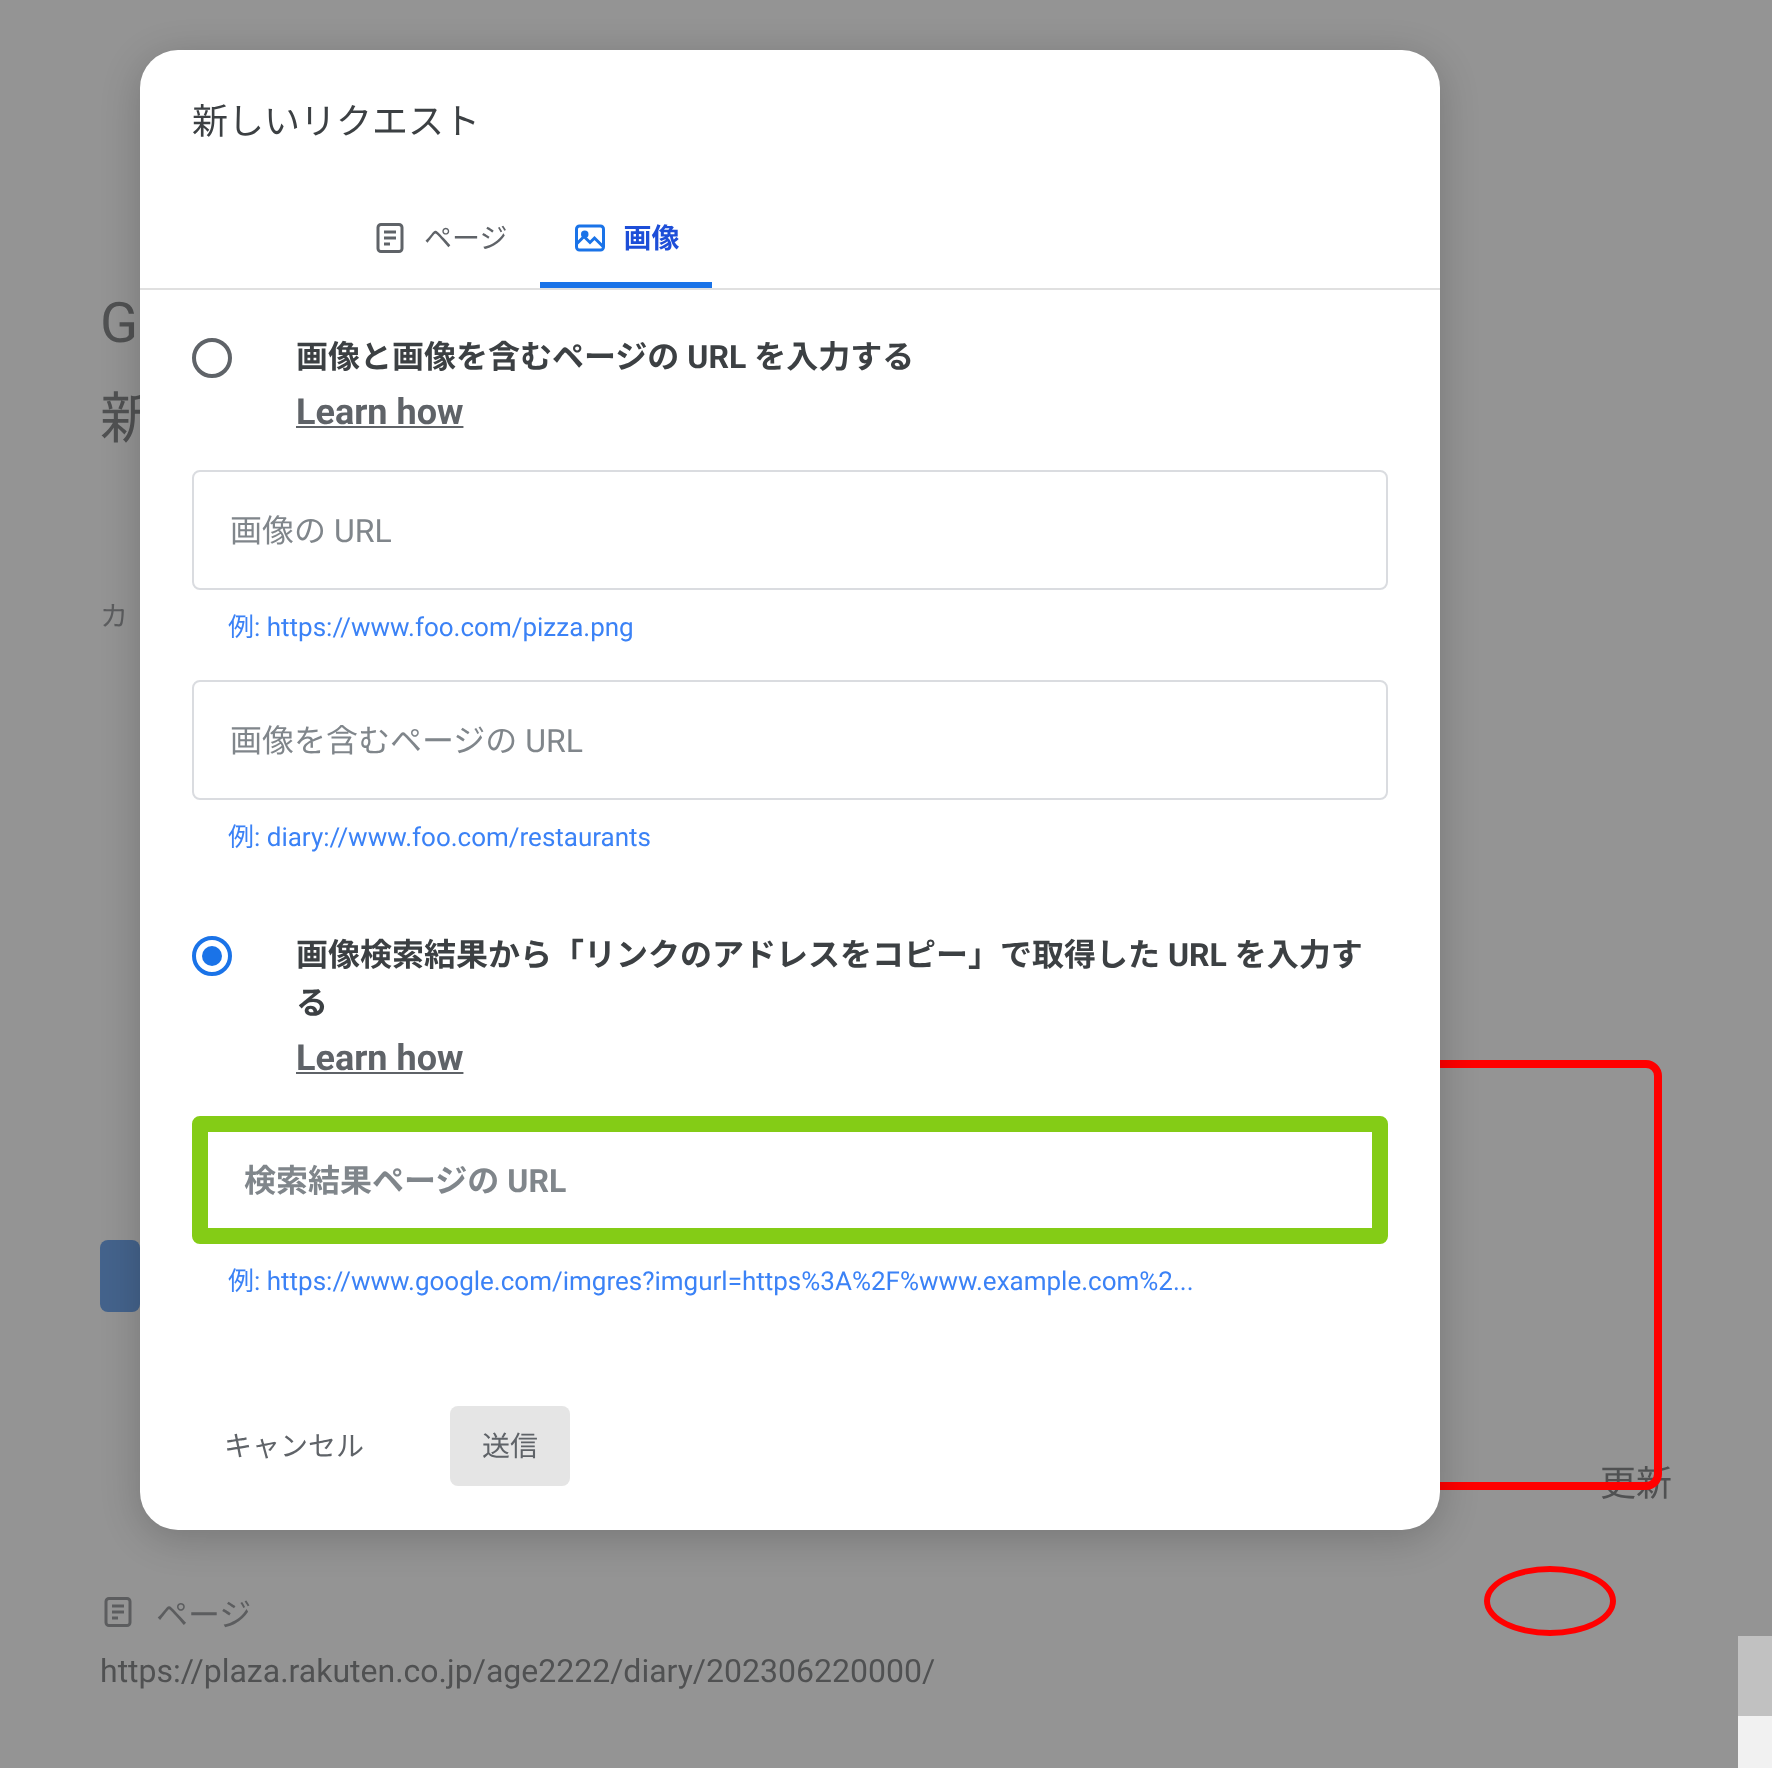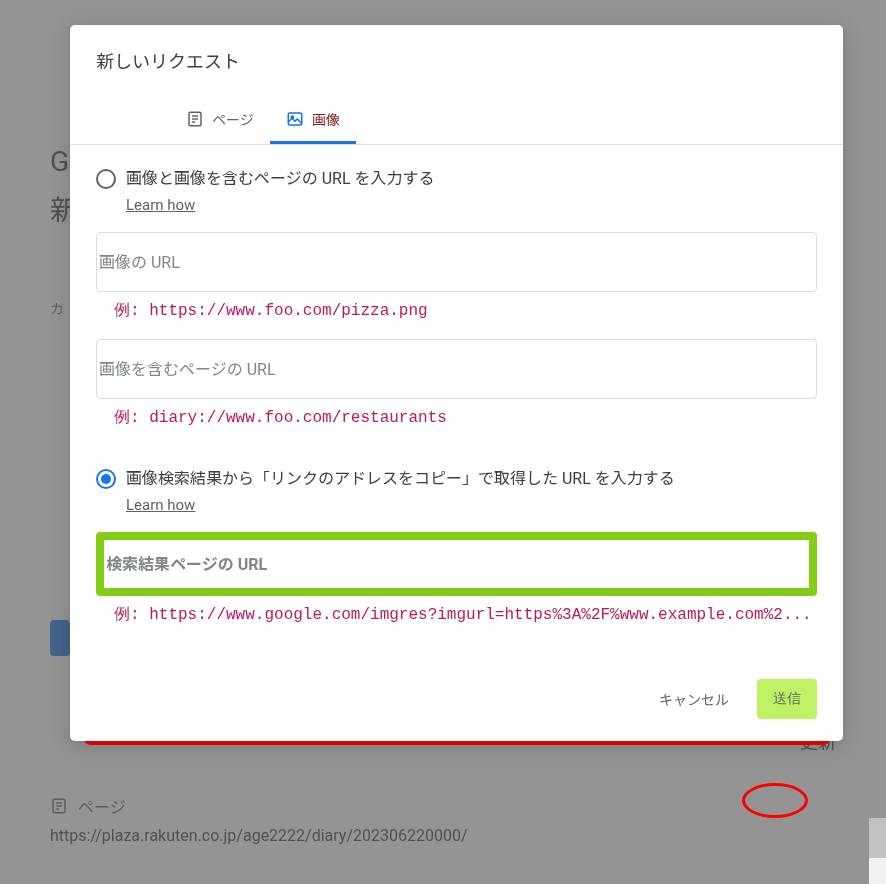--- a/index.html
+++ b/index.html
@@ -70,23 +70,23 @@
     }
     .bg-url {
       font-size: 16px;
       color: #3c4043;
       margin-top: 8px;
     }
     .modal {
       position: absolute;
       left: 70px;
       top: 25px;
-      width: 773px;
+      width: 650px;
       background: #fff;
-      border-radius: 5px;
+      border-radius: 19px;
       box-shadow: 0 4px 20px rgba(0,0,0,0.2);
       padding: 0;
       z-index: 10;
     }
     .modal-title {
       font-size: 18px;
       color: #3c4043;
       padding: 22px 26px 10px 26px;
     }
     .tabs {
@@ -99,42 +99,43 @@
       display: flex;
       align-items: center;
       gap: 8px;
       padding: 12px 16px;
       cursor: pointer;
       color: #5f6368;
       font-size: 14px;
       border-bottom: 3px solid transparent;
     }
     .tab.active {
-      color: #7f1d1d;
+      color: #1d4ed8;
       border-bottom-color: #1a73e8;
-      font-weight: 400;
+      font-weight: 700;
     }
     .tab-icon {
       width: 18px;
       height: 18px;
       display: flex;
       align-items: center;
       justify-content: center;
     }
     .modal-body {
       padding: 22px 26px 10px 26px;
     }
     .option-block {
       margin-bottom: 8px;
       position: relative;
     }
     .option-header {
       display: flex;
       align-items: flex-start;
-      gap: 10px;
+      gap: 32px;
+      font-weight: bold;
     }
     .radio-outer {
       width: 20px;
       height: 20px;
       border: 2px solid #5f6368;
       border-radius: 50%;
       margin-top: 2px;
       flex-shrink: 0;
       display: flex;
       align-items: center;
@@ -152,54 +153,53 @@
     }
     .option-text {
       flex: 1;
     }
     .option-label {
       font-size: 16px;
       color: #3c4043;
       line-height: 1.5;
     }
     .learn-how {
-      font-size: 15px;
+      font-size: 18px;
       color: #5f6368;
       text-decoration: underline;
       cursor: pointer;
       display: inline-block;
       margin-top: 5px;
     }
     .input-row {
       margin-top: 18px;
     }
     .text-input {
       width: 100%;
       height: 60px;
       border: 1px solid #dadce0;
       border-radius: 4px;
-      padding: 0 2px;
+      padding: 0 18px;
       font-size: 16px;
       color: #3c4043;
       font-family: inherit;
     }
     .text-input::placeholder {
       color: #80868b;
     }
     .text-input.focused {
       border: 8px solid #84cc16;
       height: 64px;
       font-weight: bold;
     }
     .example-text {
-      font-size: 16px;
-      color: #be185d;
+      font-size: 13px;
+      color: #3b82f6;
       margin-top: 8px;
       padding-left: 18px;
-      font-family: Liberation Mono, monospace;
     }
     .highlight-box {
       position: absolute;
       border: 4px solid #ff0000;
       border-radius: 8px;
       pointer-events: none;
     }
     .red-highlight1 {
       left: 83px;
       top: 530px;
@@ -211,39 +211,37 @@
       border: 3px solid #ff0000;
       border-radius: 50%;
       pointer-events: none;
       left: 742px;
       top: 783px;
       width: 66px;
       height: 35px;
     }
     .modal-actions {
       display: flex;
-      justify-content: flex-end;
-      gap: 12px;
+      gap: 27px;
       padding: 16px 26px 22px 26px;
       margin-top: 20px;
     }
     .btn {
       padding: 10px 16px;
       border: none;
       background: none;
       font-size: 14px;
       cursor: pointer;
       border-radius: 4px;
       color: #5f6368;
       font-family: inherit;
     }
     .btn.primary {
-      background: #bef264;
-      color: #5f6368;
-      font-family: Liberation Mono, monospace;
+      background: #e5e5e5;
+      color: #5f6368;
     }
     .scrollbar {
       position: absolute;
       right: 0;
       top: 818px;
       width: 17px;
       height: 66px;
       background: #f1f1f1;
     }
     .scrollbar-thumb {

